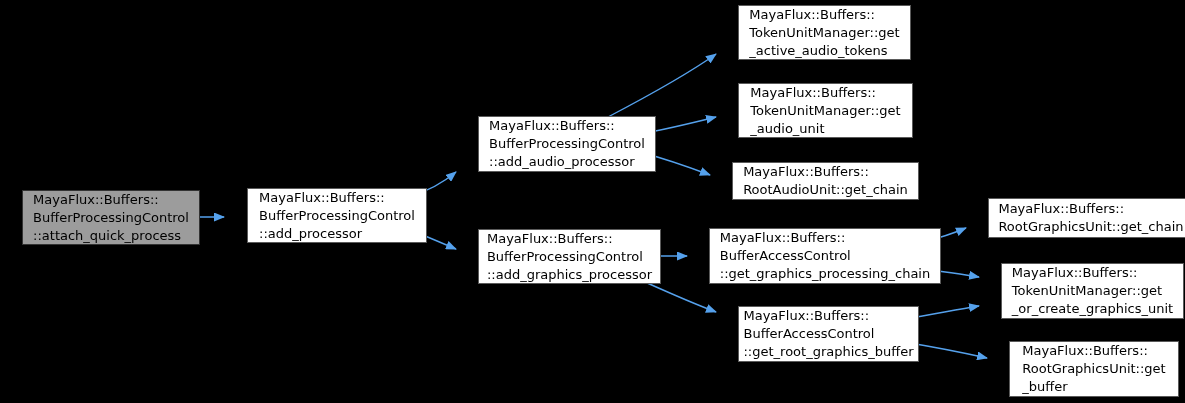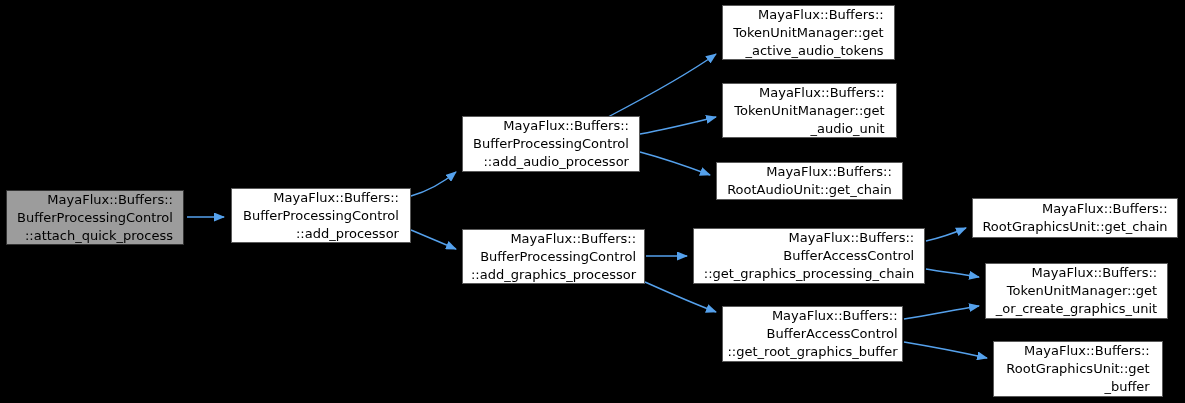--- a/index.html
+++ b/index.html
@@ -32,25 +32,26 @@
   }
   .node {
     position: absolute;
     box-sizing: border-box;
     background: var(--color-node_fill, #ffffff);
     border: 1px solid var(--color-node_border, #5a5a5a);
     color: var(--color-text, #000000);
     font-size: 13px;
     line-height: 18px;
     white-space: pre-line;
-    text-align: right;
+    text-align: left;
     display: flex;
     align-items: center;
     justify-content: center;
     cursor: pointer;
+    margin-left: 16px;
   }
   .node.highlight {
     background: var(--color-highlight_fill, #9c9c9c);
     border: 1px solid var(--color-highlight_border, #333333);
     cursor: default;
   }
 </style>
 </head>
 <body>
 

